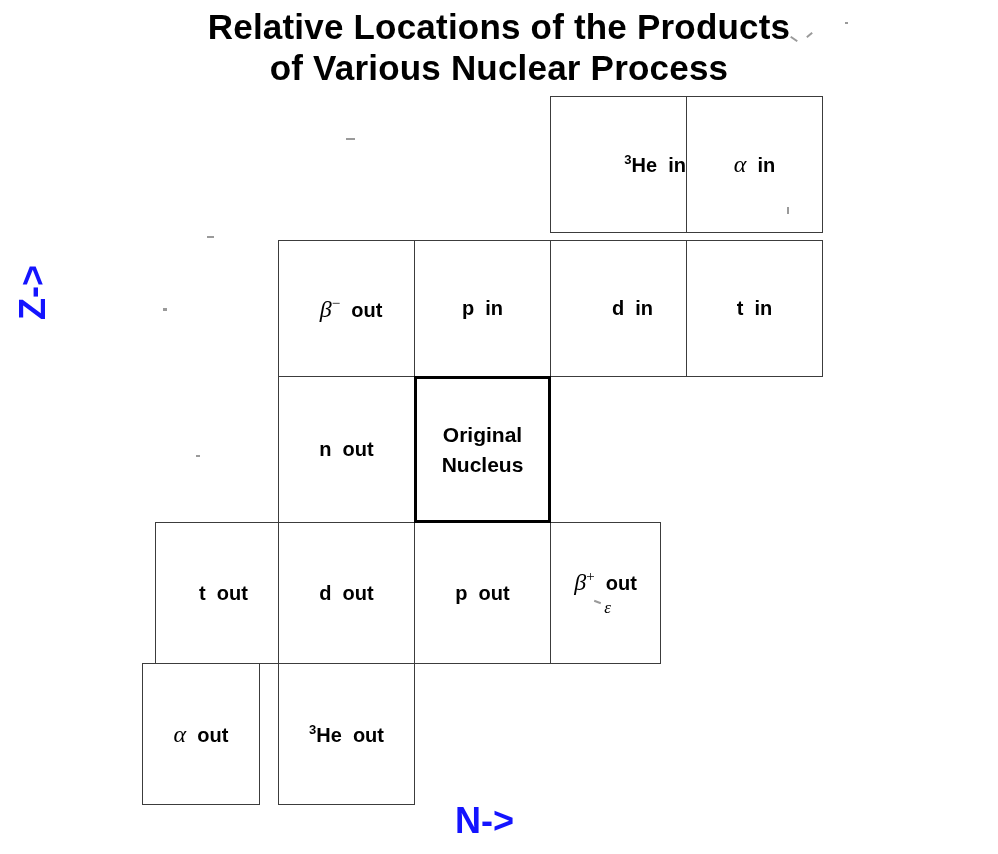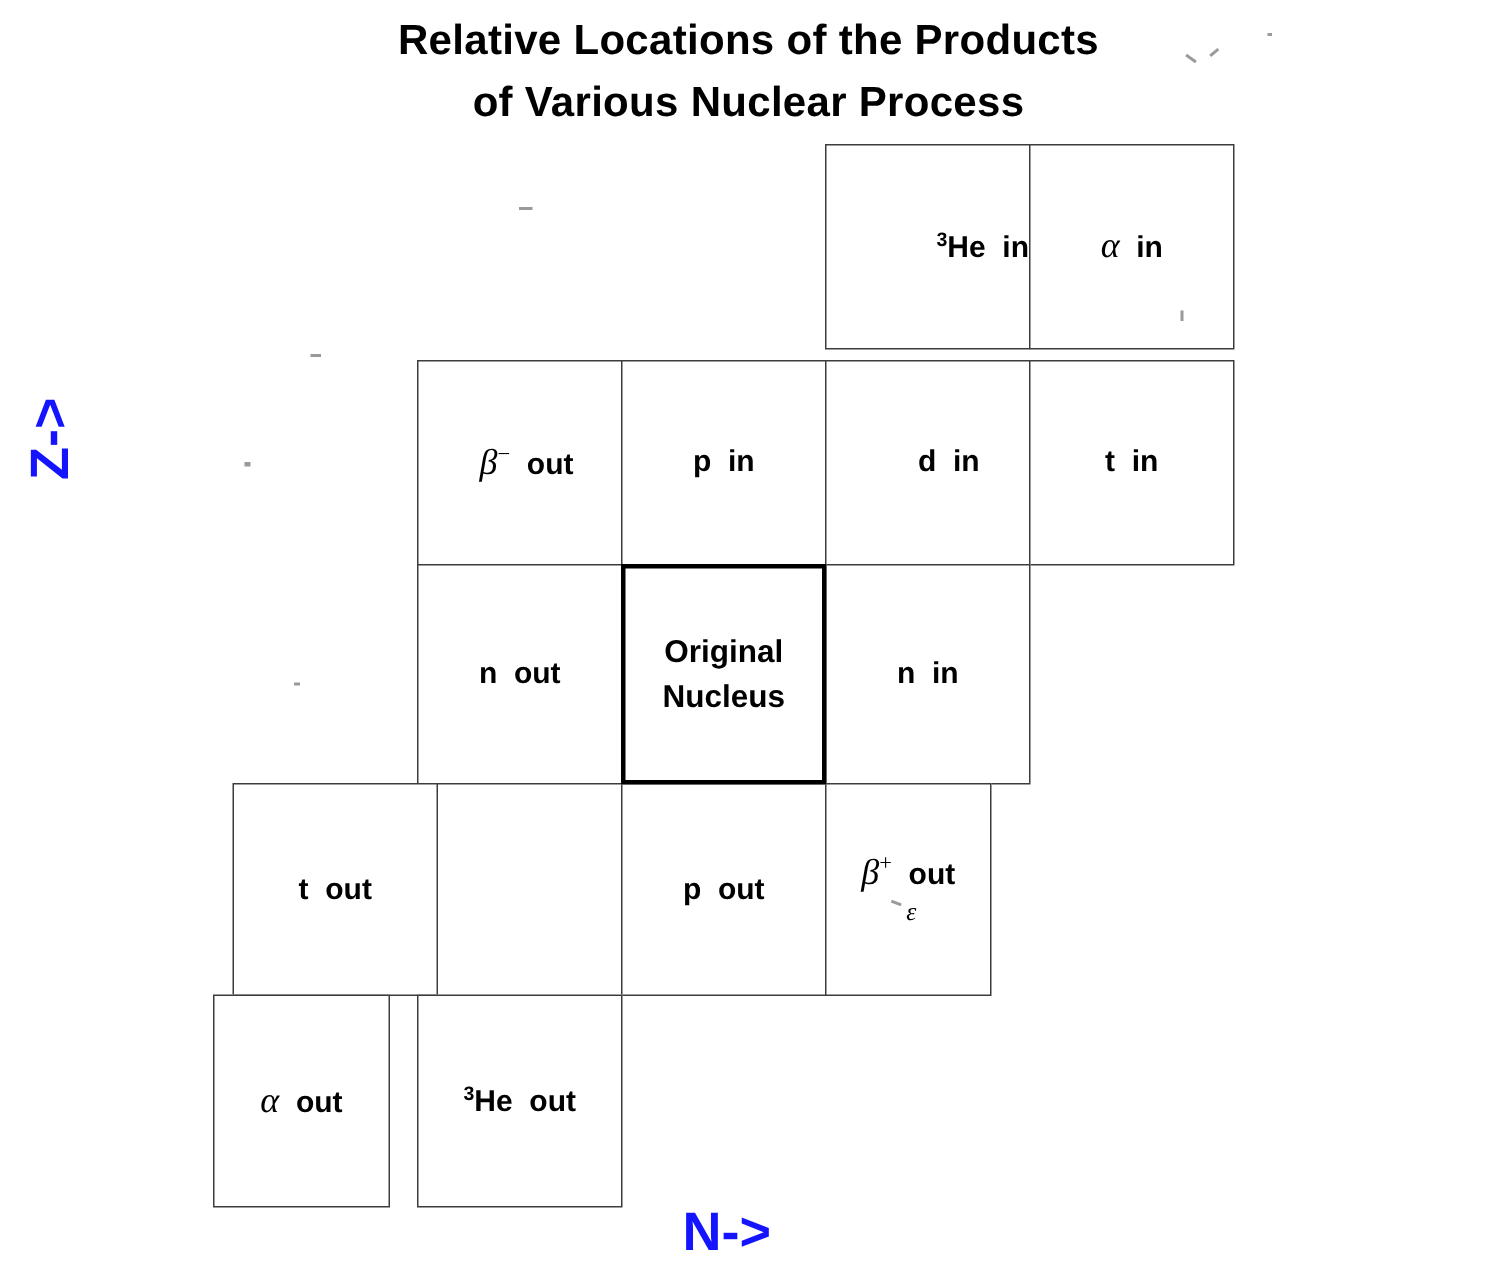--- a/index.html
+++ b/index.html
@@ -15,21 +15,21 @@
     position: relative;
     overflow: hidden;
   }
 
   #title {
     position: absolute;
     left: 0;
     top: 6px;
     width: 998px;
     text-align: center;
-    font-size: 28px;
+    font-size: 35px;
     font-weight: bold;
     line-height: 41px;
     letter-spacing: 0.2px;
   }
   #title .line {
     display: block;
   }
 
   
   #grid {
@@ -165,26 +165,26 @@
     <span class="lbl">t&nbsp; in</span>
   </div>
 
   <div class="cell" style="left:136px; top:280px; width:137px; height:147px;">
     <span class="lbl">n&nbsp; out</span>
   </div>
   <div class="cell origin" style="left:272px; top:280px; width:137px; height:147px;justify-content:center;">
     <span class="lbl">Original</span>
     <span class="lbl">Nucleus</span>
   </div>
-  <div class="cell" style="left:408px; top:280px; width:137px; height:147px;">
-    <span class="lbl">n&nbsp; in</span>
-  </div>
 
   <div class="cell" style="left:13px; top:426px; width:137px; height:142px;">
     <span class="lbl">t&nbsp; out</span>
+  </div>
+  <div class="cell" style="left:136px; top:426px; width:137px; height:142px;">
+    <span class="lbl">d&nbsp; out</span>
   </div>
   <div class="cell" style="left:272px; top:426px; width:137px; height:142px;">
     <span class="lbl">p&nbsp; out</span>
   </div>
   <div class="cell" style="left:408px; top:426px; width:111px; height:142px;">
     <span class="lbl"><span class="mathsym">β<span class="mathsup">+</span></span>&nbsp; out</span>
     <span class="sub-eps">ε</span>
   </div>
 
   <div class="cell" style="left:0px; top:567px; width:118px; height:142px;">

